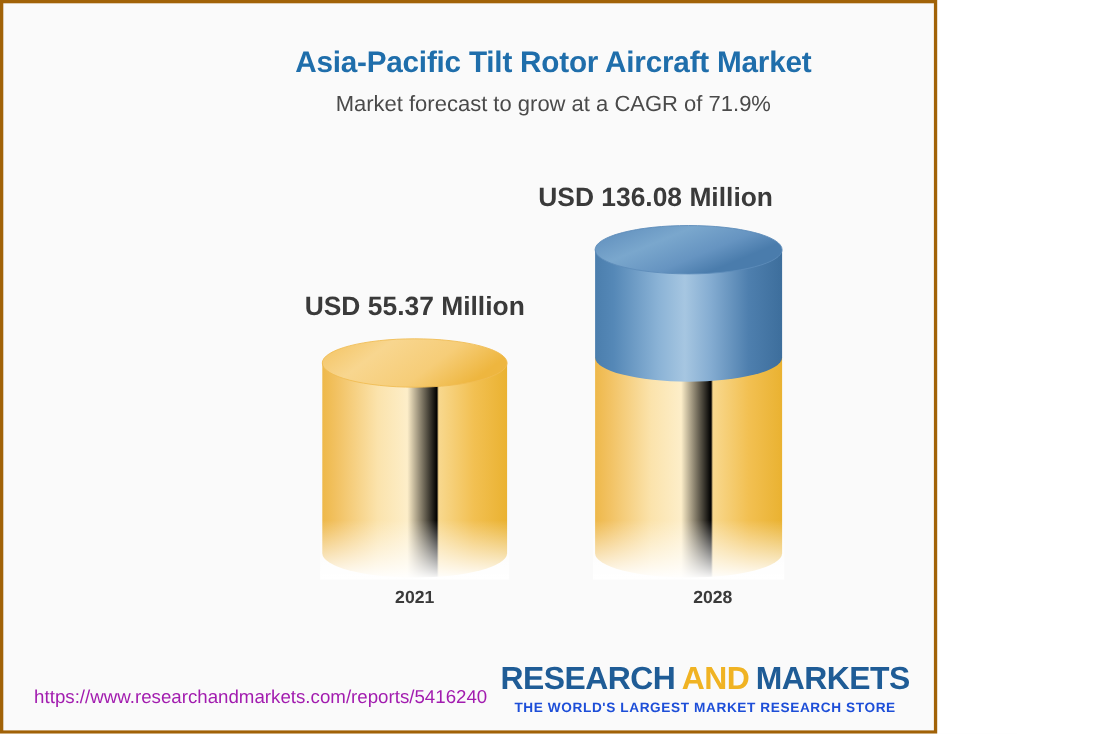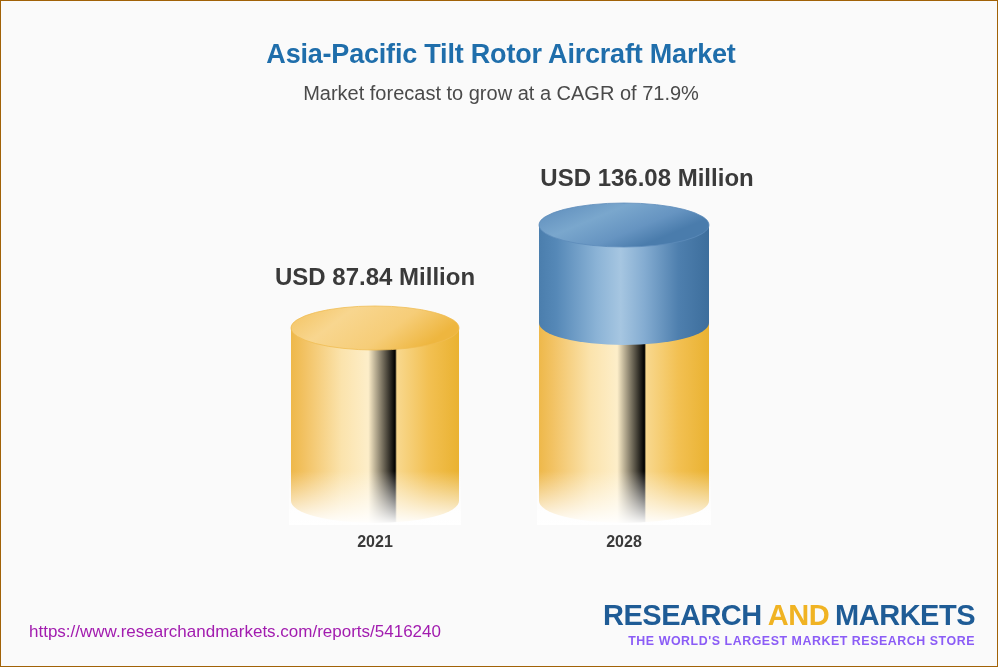--- a/index.html
+++ b/index.html
@@ -9,25 +9,25 @@
   body {
     width: 1000px;
     height: 667px;
     background: #ffffff;
     font-family: "Liberation Sans", sans-serif;
     overflow: hidden;
   }
 
   #page {
     position: relative;
-    width: 998px;
+    width: 852px;
     height: 667px;
     background: #fafafa;
     box-sizing: border-box;
-    border: 1px solid #a16207;
+    border: 3px solid #a16207;
     overflow: hidden;
   }
 
   
   #header {
     position: absolute;
     top: 36px;
     left: 0;
     width: 1000px;
     text-align: center;
@@ -82,36 +82,36 @@
     top: 621px;
     font-size: 17px;
     color: #a21caf;
     white-space: nowrap;
   }
 
   #logo {
     position: absolute;
     right: 22px;
     top: 600px;
-    text-align: right;
+    text-align: center;
     line-height: 1;
   }
   #logo-main {
     font-size: 29px;
     font-weight: bold;
     letter-spacing: -0.5px;
     white-space: nowrap;
   }
   #logo-main .lw-blue { color: #1f5c96; }
   #logo-main .lw-gold { color: #f0b323; }
   #logo-tagline {
     margin-top: 5px;
     font-size: 12.4px;
     font-weight: bold;
-    color: #8b5cf6;
+    color: #1d4ed8;
     letter-spacing: 0.55px;
     white-space: nowrap;
   }
 </style>
 </head>
 <body>
 
 <div id="page">
 
   <div id="header">
@@ -183,27 +183,27 @@
 
         <path d="M538,224 L538,322 A85,22 0 0 0 708,322 L708,224 Z" fill="url(#gradBlueBody)"></path>
 
         <ellipse cx="623" cy="224" rx="85" ry="22" fill="url(#gradBlueTop)"></ellipse>
         <ellipse cx="623" cy="224" rx="85" ry="22" fill="none" stroke="#5d8cba" stroke-width="0.8"></ellipse>
 
         <rect x="536" y="470" width="174" height="54" fill="url(#fadeBottom)"></rect>
       </g>
     </svg>
 
-    <div class="value-label" style="left:274px; top:262px; width:200px;">USD 87.84 Million</div>
-
-    <div class="value-label" style="left:536px; top:163px; width:220px;text-align:center;">USD 136.08 Million</div>
+    <div class="value-label" style="left:274px; top:262px; width:200px;">USD 55.37 Million</div>
+
+    <div class="value-label" style="left:483px; top:163px; width:220px;text-align:center;">USD 136.08 Million</div>
 
     <div class="cat-label" style="left:294px; top:532px; width:160px;">2021</div>
 
-    <div class="cat-label" style="left:543px; top:532px; width:160px;">2028</div>
+    <div class="cat-label" style="left:565px; top:532px; width:160px;">2028</div>
   </div>
 
   <div id="footer-url">https://www.researchandmarkets.com/reports/5416240</div>
 
   <div id="logo">
     <div id="logo-main"><span class="lw-blue">RESEARCH</span><span class="lw-gold" style="margin:0 6px;">AND</span><span class="lw-blue">MARKETS</span></div>
     <div id="logo-tagline">THE WORLD'S LARGEST MARKET RESEARCH STORE</div>
   </div>
 
 </div>

